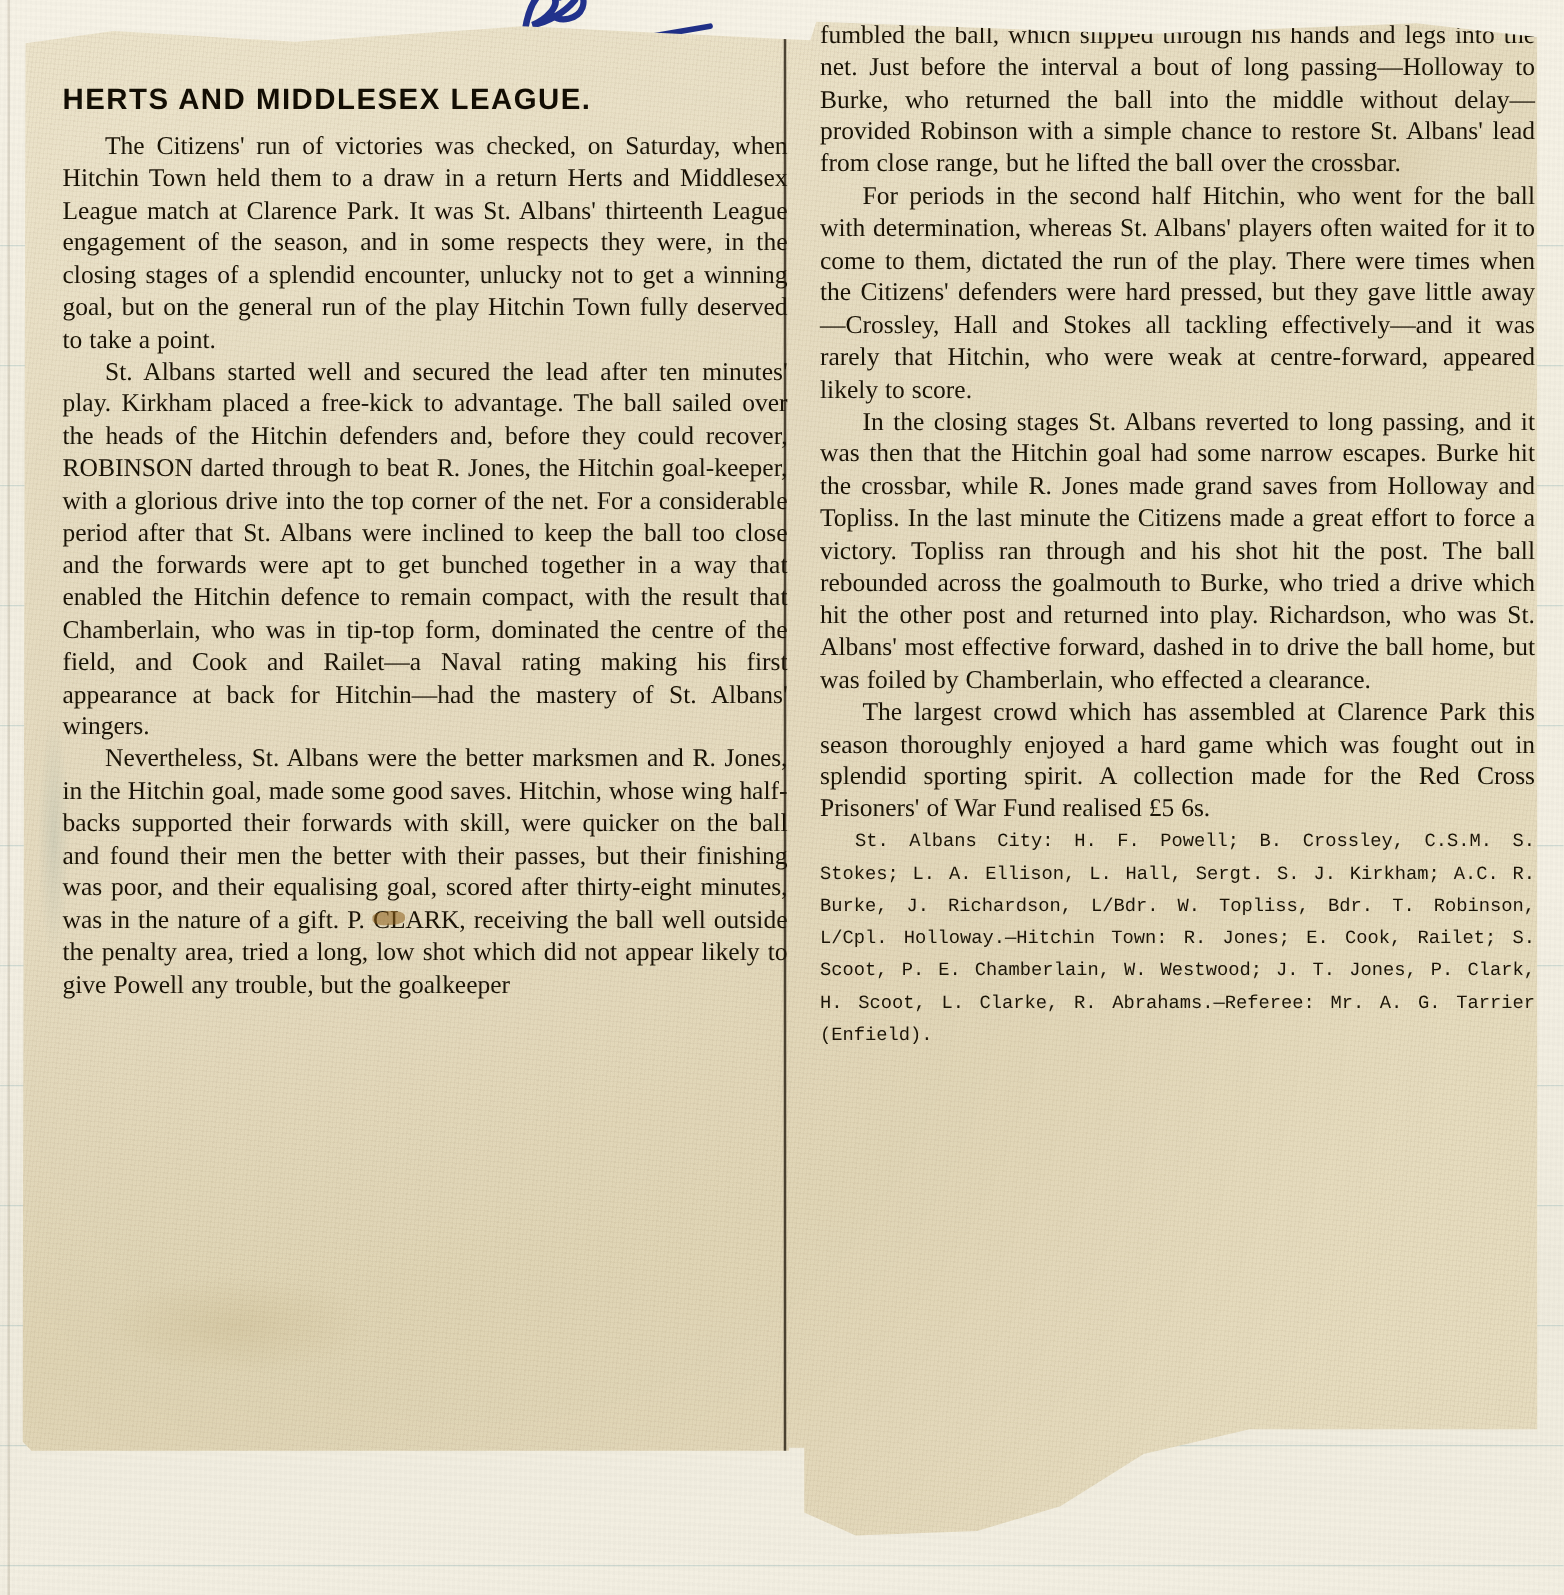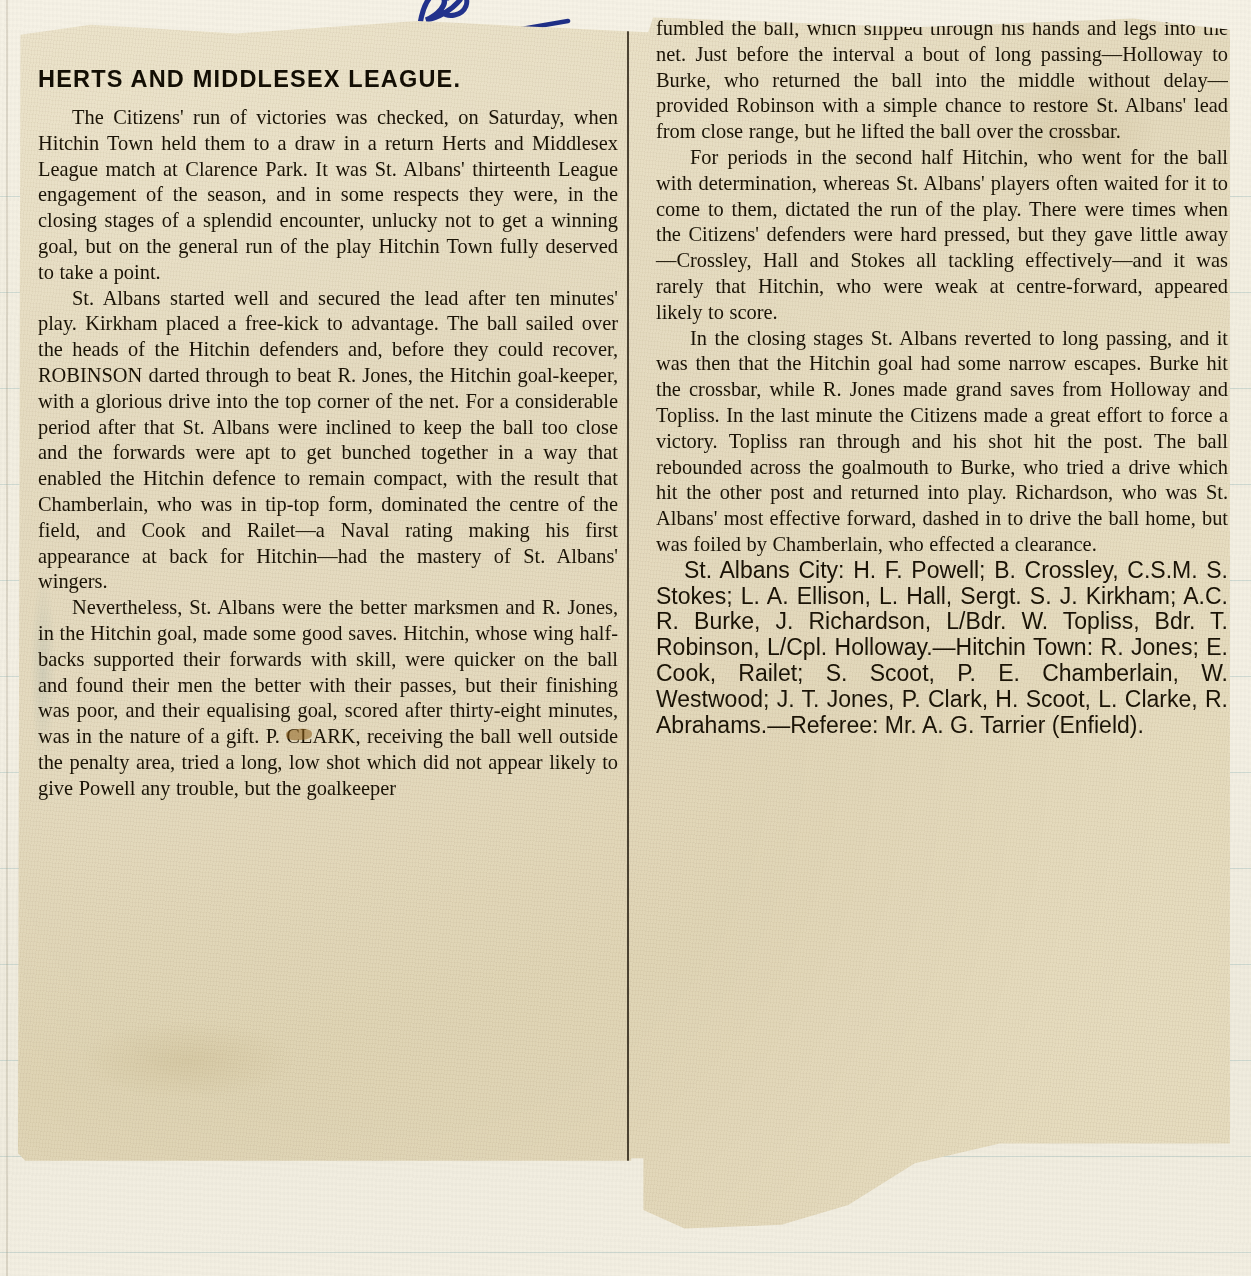--- a/index.html
+++ b/index.html
@@ -65,21 +65,21 @@
   #cols{
     position:absolute;inset:0;
     padding:14px 16px 6px 18px;
     box-sizing:border-box;
   }
   .col{
     position:absolute;
     top:0;
     color:#1b1407;
   }
-  #col1{left:20px;top:56px;width:580px;}
+  #col1{left:32px;top:56px;width:580px;}
   #col2{left:638px;top:6px;width:572px;}
 
   .colrule{
     position:absolute;
     left:609px;top:4px;width:2px;height:1160px;
     background:#2a2113;
     opacity:.82;
   }
 
   h1.headline{
@@ -110,26 +110,26 @@
     text-align:justify;
     text-indent:34px;
     text-justify:inter-word;
     word-spacing:.5px;
     color:#1a1306;
     font-family:"Liberation Serif", serif;
   }
   p.body.noindent{text-indent:0;}
   p.lineup{
     margin:0;
-    font-size:23px;
+    font-size:15px;
     line-height:25.8px;
     text-align:justify;
     text-indent:28px;
     color:#1a1306;
-    font-family:Liberation Sans, sans-serif;
+    font-family:Liberation Mono, monospace;
   }
 
   .smear{
     position:absolute;pointer-events:none;
     background:rgba(140,95,25,.55);
     border-radius:40%;
   }
 
   
   #penmark{
@@ -183,16 +183,17 @@
       <p class="body">St. Albans started well and secured the lead after ten minutes' play. Kirkham placed a free-kick to advantage. The ball sailed over the heads of the Hitchin defenders and, before they could recover, ROBINSON darted through to beat R. Jones, the Hitchin goal-keeper, with a glorious drive into the top corner of the net. For a considerable period after that St. Albans were inclined to keep the ball too close and the forwards were apt to get bunched together in a way that enabled the Hitchin defence to remain compact, with the result that Chamberlain, who was in tip-top form, dominated the centre of the field, and Cook and Railet—a Naval rating making his first appearance at back for Hitchin—had the mastery of St. Albans' wingers.</p>
       <p class="body">Nevertheless, St. Albans were the better marksmen and R. Jones, in the Hitchin goal, made some good saves. Hitchin, whose wing half-backs supported their forwards with skill, were quicker on the ball and found their men the better with their passes, but their finishing was poor, and their equalising goal, scored after thirty-eight minutes, was in the nature of a gift. P. CLARK, receiving the ball well outside the penalty area, tried a long, low shot which did not appear likely to give Powell any trouble, but the goalkeeper</p>
 
       <div class="smear" style="left:248px;top:663px;width:26px;height:11px;transform:rotate(-3deg);"></div>
     </div>
 
     <div class="col" id="col2">
       <p class="body noindent">fumbled the ball, which slipped through his hands and legs into the net. Just before the interval a bout of long passing—Holloway to Burke, who returned the ball into the middle without delay—provided Robinson with a simple chance to restore St. Albans' lead from close range, but he lifted the ball over the crossbar.</p>
       <p class="body">For periods in the second half Hitchin, who went for the ball with determination, whereas St. Albans' players often waited for it to come to them, dictated the run of the play. There were times when the Citizens' defenders were hard pressed, but they gave little away—Crossley, Hall and Stokes all tackling effectively—and it was rarely that Hitchin, who were weak at centre-forward, appeared likely to score.</p>
       <p class="body">In the closing stages St. Albans reverted to long passing, and it was then that the Hitchin goal had some narrow escapes. Burke hit the crossbar, while R. Jones made grand saves from Holloway and Topliss. In the last minute the Citizens made a great effort to force a victory. Topliss ran through and his shot hit the post. The ball rebounded across the goalmouth to Burke, who tried a drive which hit the other post and returned into play. Richardson, who was St. Albans' most effective forward, dashed in to drive the ball home, but was foiled by Chamberlain, who effected a clearance.</p>
+      <p class="body">The largest crowd which has assembled at Clarence Park this season thoroughly enjoyed a hard game which was fought out in splendid sporting spirit. A collection made for the Red Cross Prisoners' of War Fund realised £5 6s.</p>
       <p class="lineup">St. Albans City: H. F. Powell; B. Crossley, C.S.M. S. Stokes; L. A. Ellison, L. Hall, Sergt. S. J. Kirkham; A.C. R. Burke, J. Richardson, L/Bdr. W. Topliss, Bdr. T. Robinson, L/Cpl. Holloway.—Hitchin Town: R. Jones; E. Cook, Railet; S. Scoot, P. E. Chamberlain, W. Westwood; J. T. Jones, P. Clark, H. Scoot, L. Clarke, R. Abrahams.—Referee: Mr. A. G. Tarrier (Enfield).</p>
     </div>
   </div>
 </div>
 
 </body></html>

